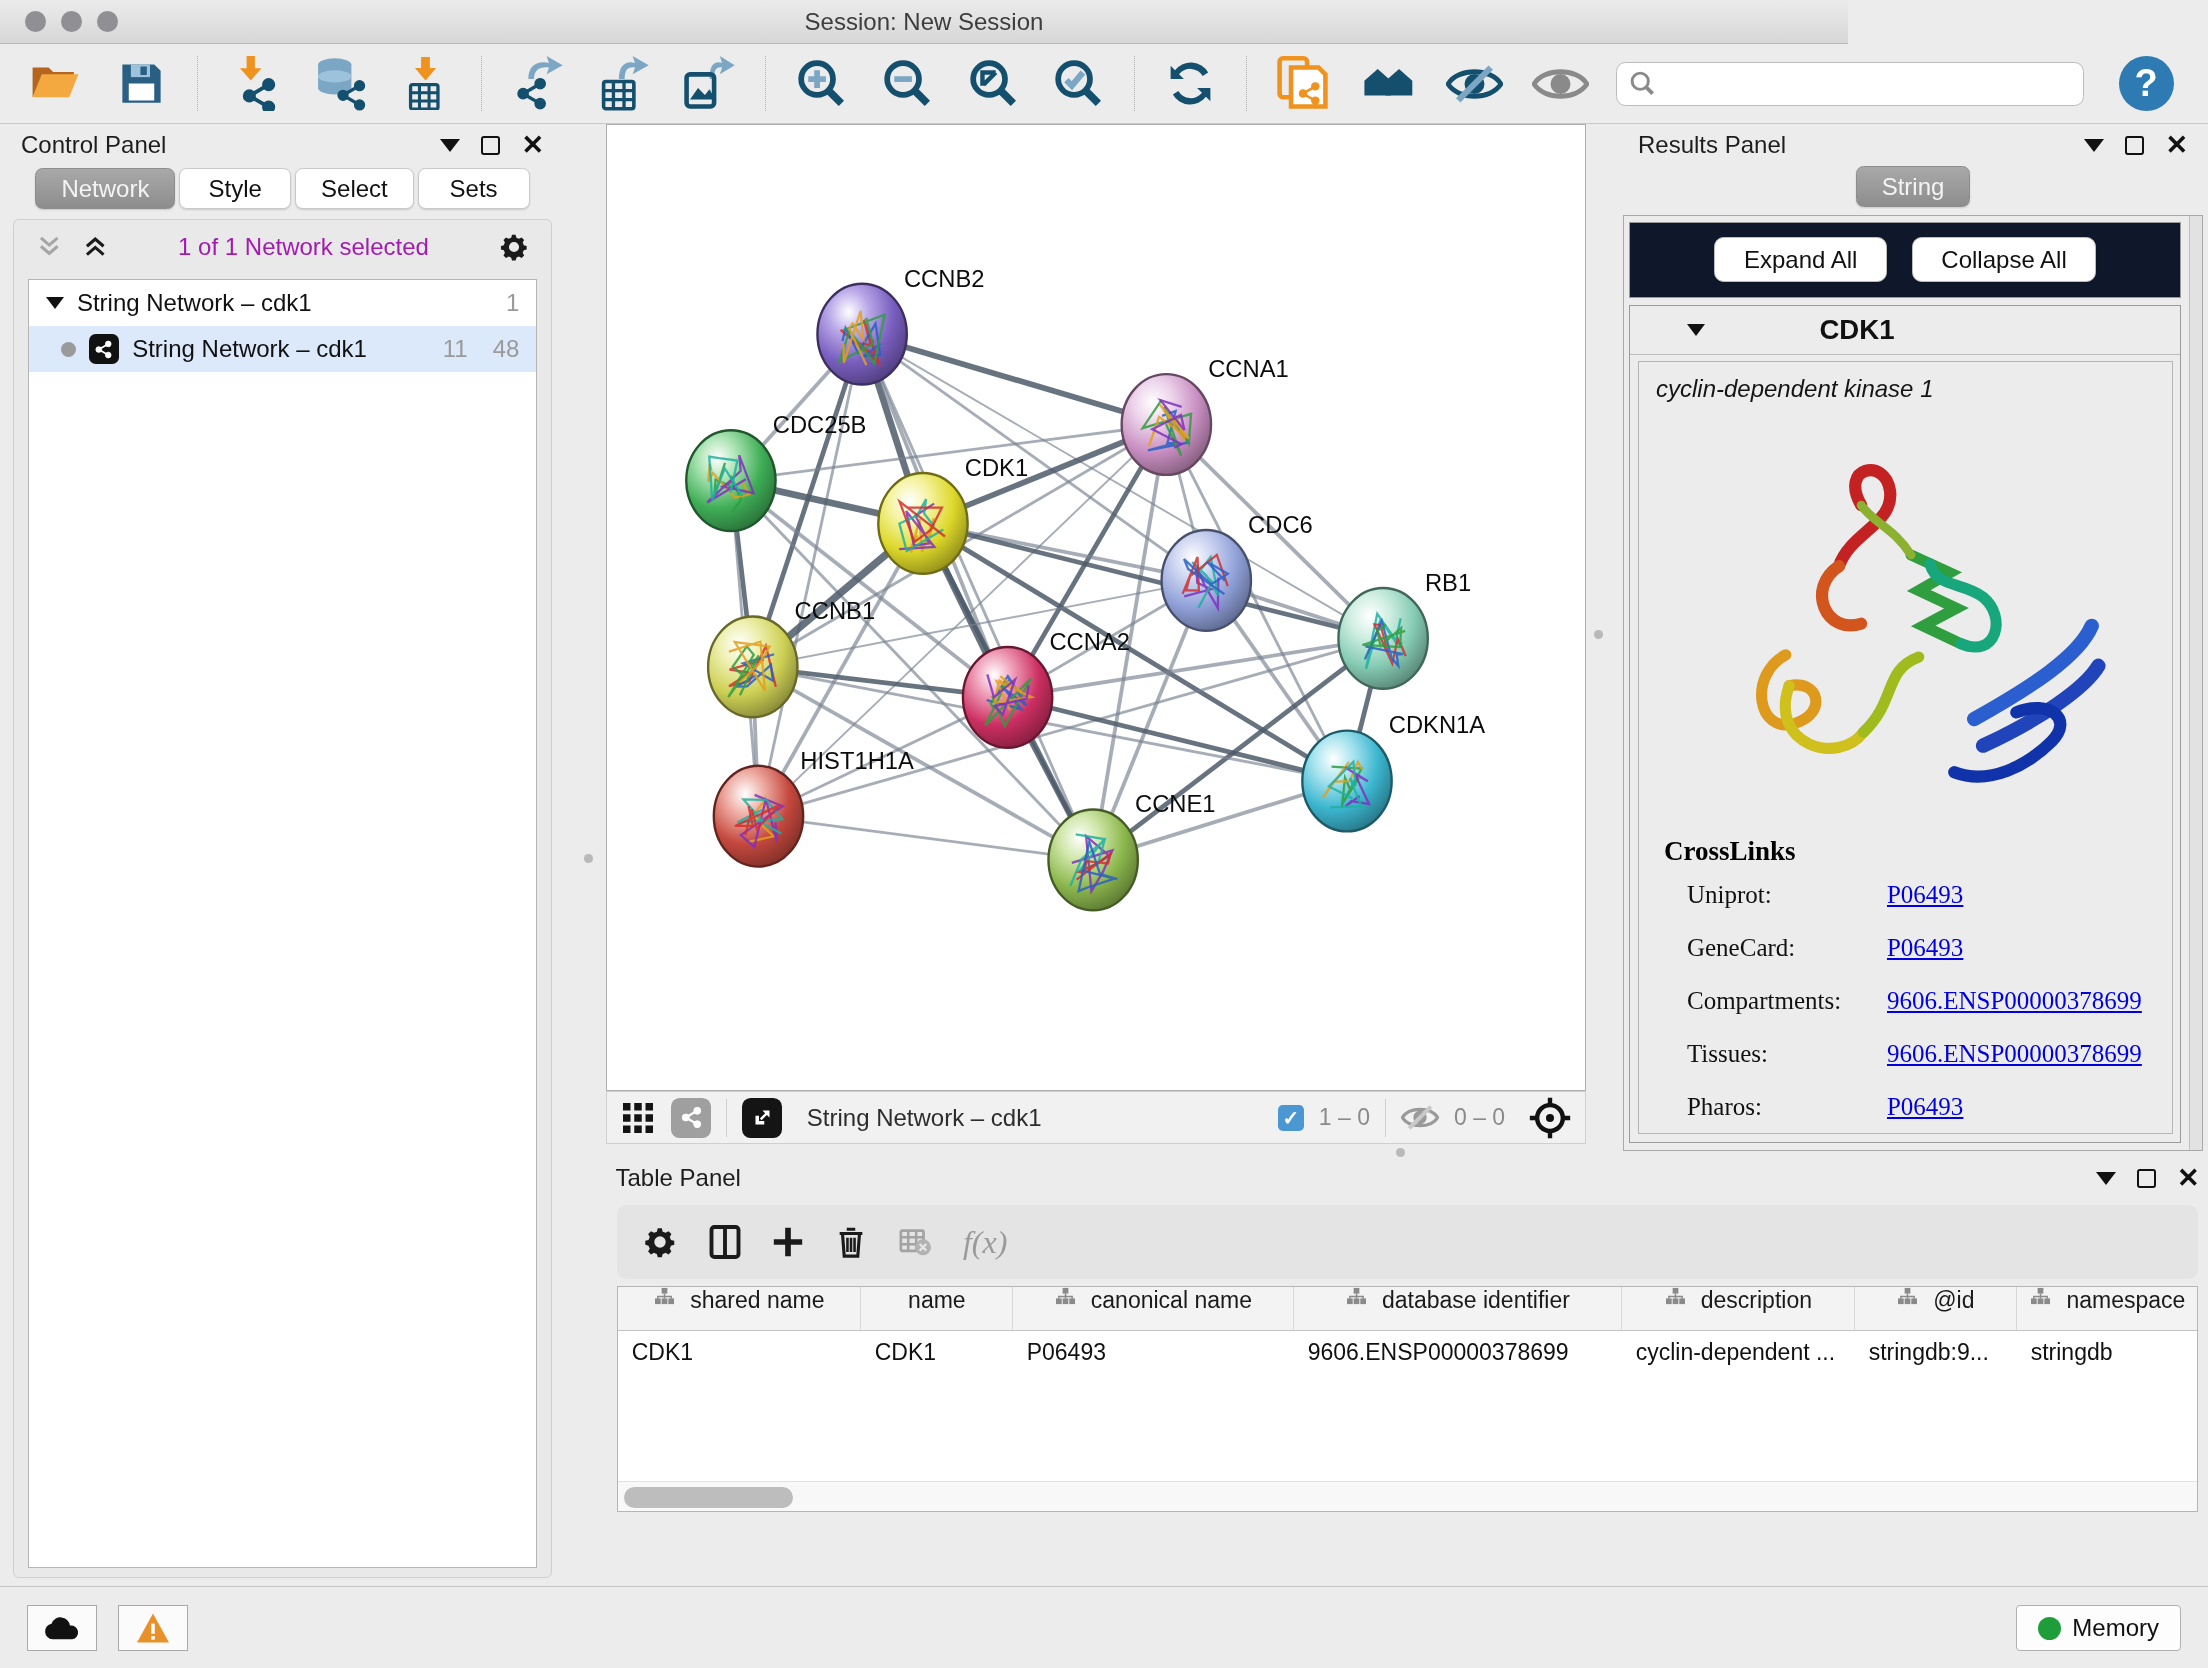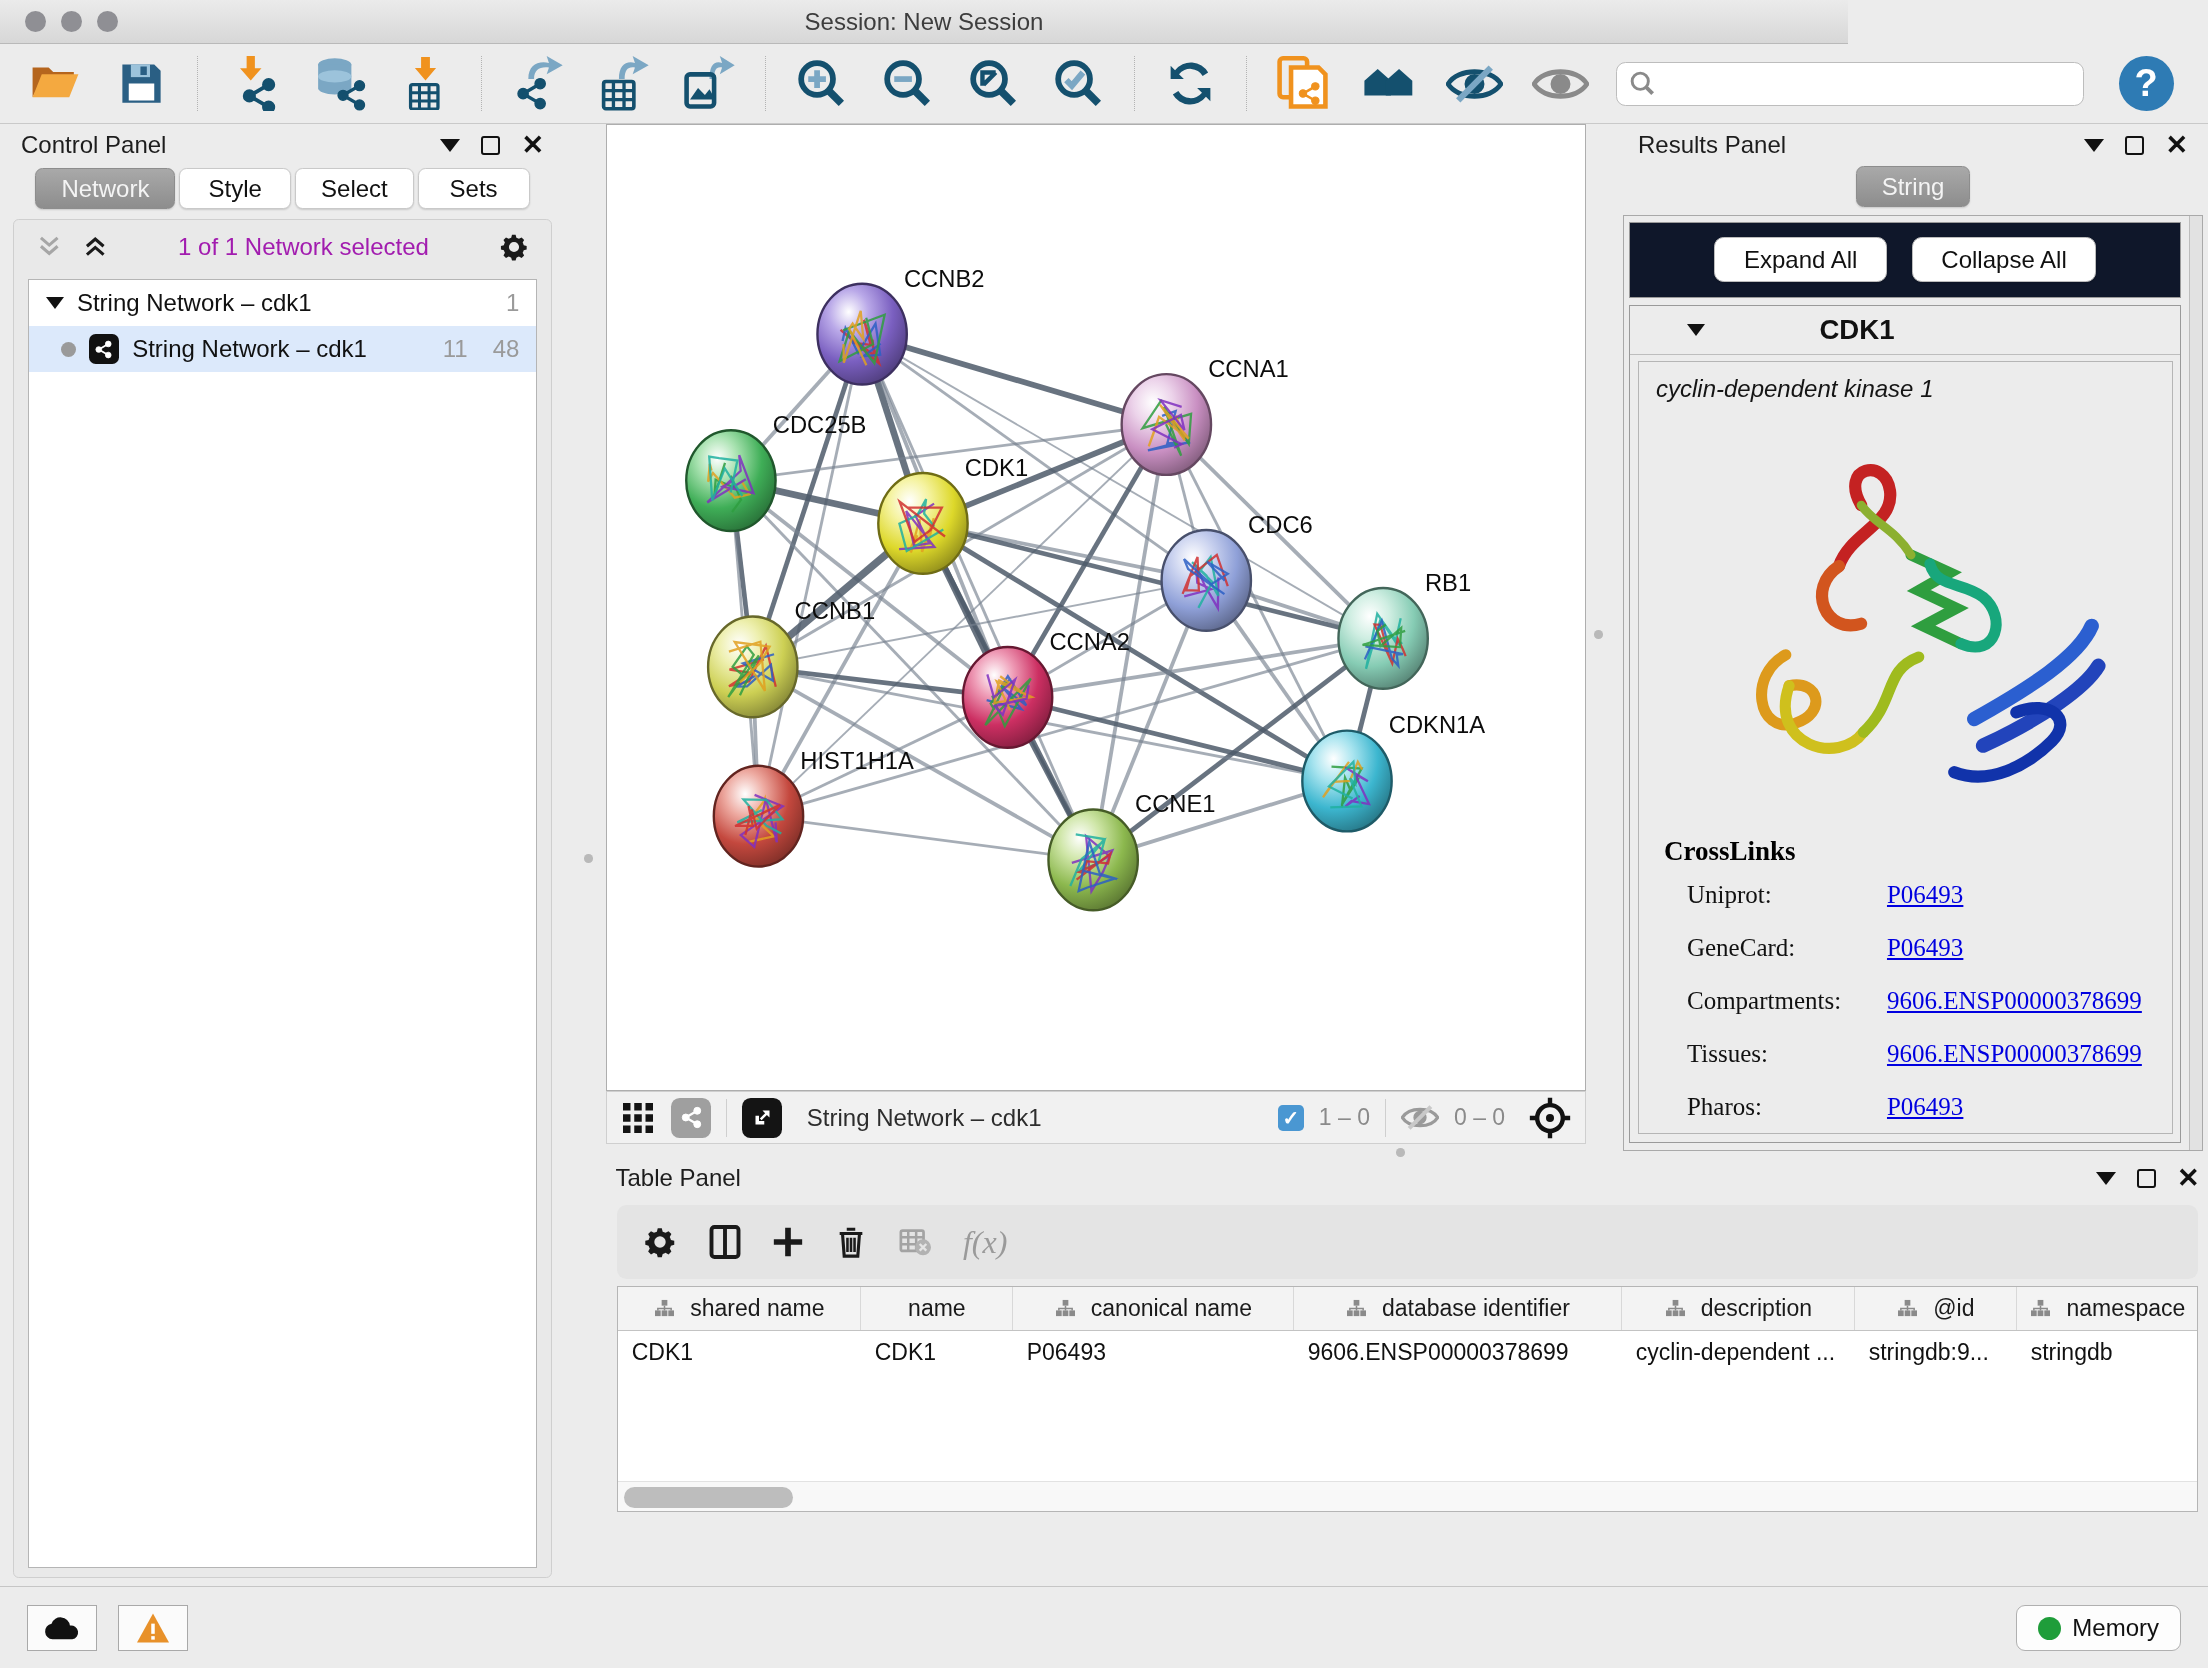--- a/index.html
+++ b/index.html
@@ -97,34 +97,34 @@
   .cl-label { width:200px; color:#111; }
   .cl-link { color:#0000e0; text-decoration:underline; }
 
   
   .table-panel { position:absolute; left:606px; top:1157px; width:1603px; height:429px; }
   .tp-toolbar { position:absolute; left:11.4px; right:11.4px; top:48px; height:74px; background:#e4e4e4;
     border-radius:9.5px; display:flex; align-items:center; gap:28.5px; padding:0 25px; }
   .tp-table { position:absolute; left:11.4px; right:11.4px; top:129px; bottom:74px; background:#fff;
     border:1px solid #b5b5b5; overflow:hidden; }
   .t-head { display:flex; height:44px; background:#f3f3f3; border-bottom:1px solid #c3c3c3; }
-  .t-hcell { display:flex; align-items:center; justify-content:center; gap:15px; font-size:23px;
+  .t-hcell { display:flex; align-items:flex-start; justify-content:center; gap:15px; font-size:23px;
     color:#1a1a1a; border-right:1px solid #d8d8d8; flex:0 0 auto; }
   .t-row { display:flex; height:42px; }
   .t-cell { font-size:23px; color:#111; padding:7.6px 13.3px; flex:0 0 auto; white-space:nowrap; overflow:hidden; }
   .t-scroll { position:absolute; left:0; right:0; bottom:0; height:30px; background:#f8f8f8; border-top:1px solid #e2e2e2; }
   .t-thumb { position:absolute; left:5.7px; top:4.8px; width:169px; height:21px; background:#bdbdbd; border-radius:10.5px; }
   .tp-tabs { position:absolute; left:0; right:0; bottom:21px; display:flex; justify-content:center; gap:1.9px; }
 
   
   .statusbar { position:absolute; left:0; top:1586px; width:2208px; height:83px; background:#ececec;
     border-top:1px solid #c6c6c6; display:flex; align-items:center; padding:0 27px; gap:21px; }
   .sb-btn { width:70px; height:46px; background:#fbfbfb; border:1.9px solid #a9a9a9;
     display:flex; align-items:center; justify-content:center; }
-  .memory-btn { margin-left:auto; height:46px; background:#fdfdfd; border:1.9px solid #b0b0b0; border-radius:9px;
+  .memory-btn { margin-left:auto; height:46px; background:#fdfdfd; border:1.9px solid #b0b0b0; border-radius:4px;
     display:flex; align-items:center; gap:11.4px; padding:0 21px; font-size:24px; color:#111; }
   .memory-dot { width:23px; height:23px; border-radius:50%; background:#1f9d3a; }
 
   .handle-dot { position:absolute; width:8.6px; height:8.6px; border-radius:50%; background:#b9b9b9; }
   svg { display:block; }
   .grayed { opacity:.45; }
   .fx { font-family:"Liberation Serif", serif; font-style:italic; font-size:32px; color:#9a9a9a; }
 </style>
 </head>
 <body>

